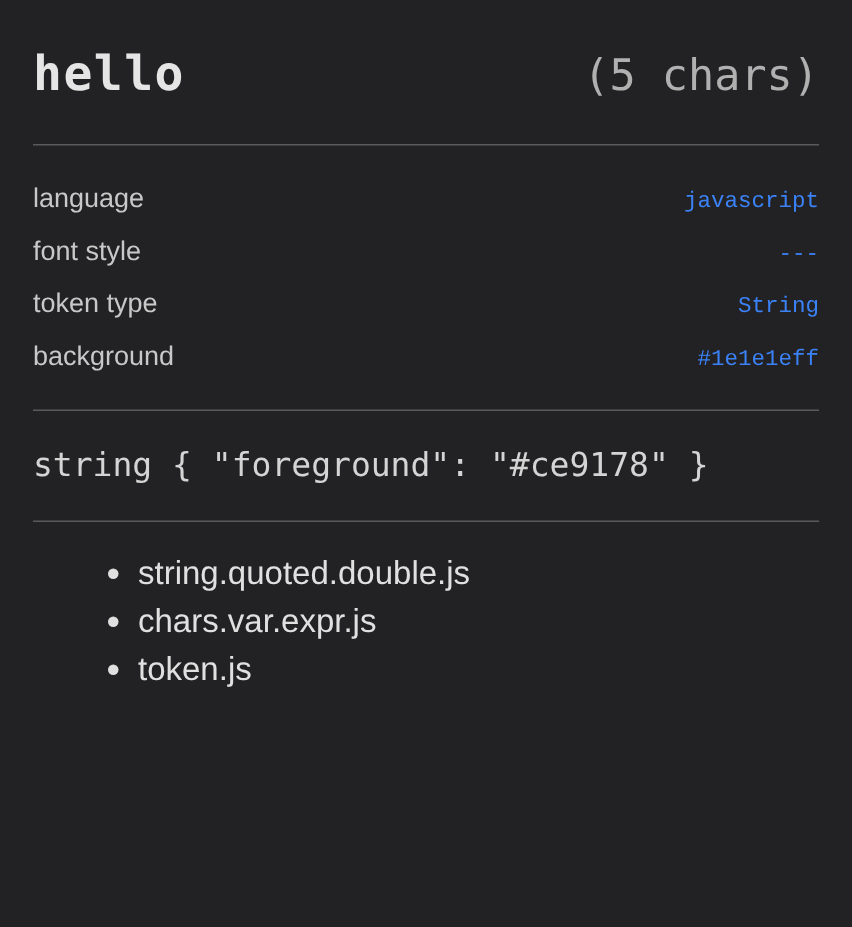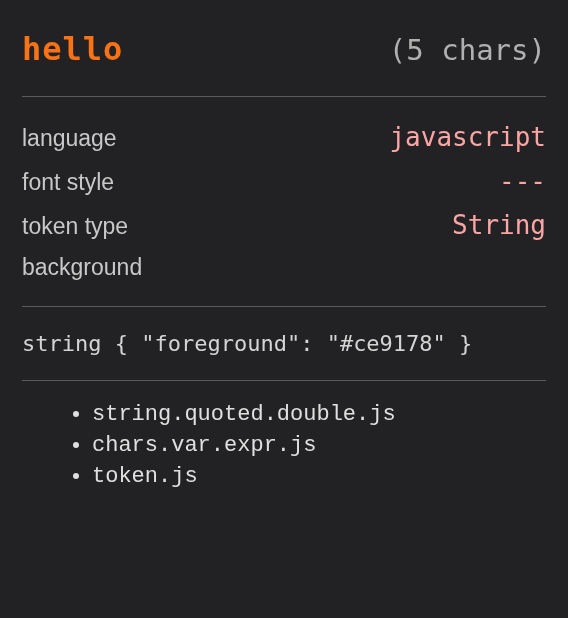--- a/index.html
+++ b/index.html
@@ -21,21 +21,21 @@
     .header {
       display: flex;
       justify-content: space-between;
       align-items: baseline;
       padding-bottom: 22px;
       padding-top: 10px;
     }
     .token-text {
       font-size: 32px;
       font-weight: bold;
-      color: #f97316;
+      color: #e5e5e5;
       letter-spacing: 1px;
     }
     .char-count {
       font-size: 29px;
       color: #b0b0b0;
     }
     .divider {
       border: none;
       border-top: 1px solid #5a5a5a;
       margin: 6px 0;
@@ -43,40 +43,40 @@
     .props {
       padding: 12px 0 12px 0;
     }
     .prop-row {
       display: flex;
       justify-content: space-between;
       align-items: baseline;
       padding: 7px 0;
     }
     .prop-label {
-      font-size: 23px;
+      font-size: 18px;
       color: #c8c8c8;
     }
     .prop-value {
-      font-size: 26px;
-      color: #fca5a5;
+      font-size: 15px;
+      color: #3b82f6;
+      font-family: Liberation Mono, monospace;
     }
     .rule-block {
       padding: 18px 0;
       font-size: 22px;
       color: #d4d4d4;
       white-space: pre;
     }
     .scopes {
       padding: 12px 0 0 50px;
     }
     .scopes ul {
       list-style: disc;
       padding-left: 20px;
-      font-family: Liberation Mono, monospace;
     }
     .scopes li {
       font-size: 22px;
       color: #e0e0e0;
       padding: 3px 0;
     }
     .scopes li::marker {
       color: #e0e0e0;
     }
   </style>
@@ -98,20 +98,21 @@
   <div class="prop-row">
     <span class="prop-label">font style</span>
     <span class="prop-value mono">---</span>
   </div>
   <div class="prop-row">
     <span class="prop-label">token type</span>
     <span class="prop-value mono">String</span>
   </div>
   <div class="prop-row">
     <span class="prop-label">background</span>
+    <span class="prop-value mono">#1e1e1eff</span>
   </div>
 </div>
 
 <hr class="divider">
 
 <div class="rule-block mono">string { "foreground": "#ce9178" }</div>
 
 <hr class="divider">
 
 <div class="scopes">

